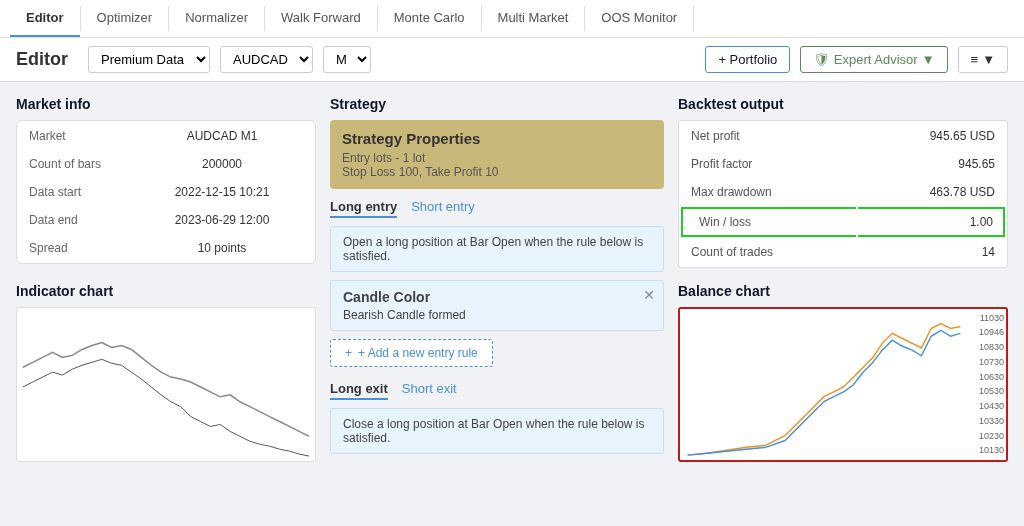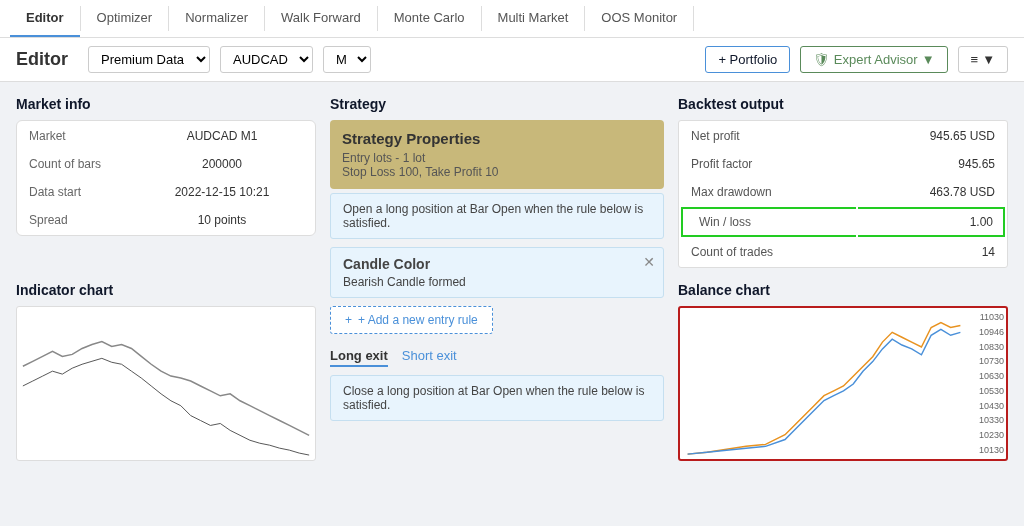--- a/index.html
+++ b/index.html
@@ -104,21 +104,21 @@
     }
     .info-table td:first-child { color: #666; width: 110px; }
     .info-table td:last-child { color: #333; font-weight: 500; text-align: center; }
 
     
     .strategy-section { grid-column: 2; grid-row: 1 / 3; }
     .strategy-box {
       background: #c8b87a;
       border-radius: 4px;
       padding: 10px 12px;
-      margin-bottom: 4px;
+      margin-bottom: 10px;
       color: #333;
     }
     .strategy-box-title { font-size: 15px; font-weight: bold; margin-bottom: 4px; }
     .strategy-box-sub { font-size: 12px; color: #555; }
 
     .entry-tabs {
       display: flex;
       gap: 14px;
       margin-bottom: 8px;
     }
@@ -326,34 +326,42 @@
         </tr>
         <tr>
           <td>Count of bars</td>
           <td>200000</td>
         </tr>
         <tr>
           <td>Data start</td>
           <td>2022-12-15 10:21</td>
         </tr>
         <tr>
+          <td>Data end</td>
+          <td>2023-06-29 12:00</td>
+        </tr>
+        <tr>
           <td>Spread</td>
           <td>10 points</td>
         </tr>
       </tbody>
     </table>
   </div>
 
   <div class="strategy-section">
     <div class="section-title">Strategy</div>
     <div class="strategy-box">
       <div class="strategy-box-title">Strategy Properties</div>
       <div class="strategy-box-sub">Entry lots - 1 lot<br>Stop Loss 100, Take Profit 10</div>
     </div>
 
+    <div class="entry-tabs">
+      <div class="entry-tab active">Long entry</div>
+      <div class="entry-tab">Short entry</div>
+    </div>
 
     <div class="rule-box">Open a long position at Bar Open when the rule below is satisfied.</div>
 
     <div class="candle-rule-box">
       <span class="close-btn">✕</span>
       <div class="candle-rule-title">Candle Color</div>
       <div>Bearish Candle formed</div>
     </div>
 
     <button class="add-rule-btn">

